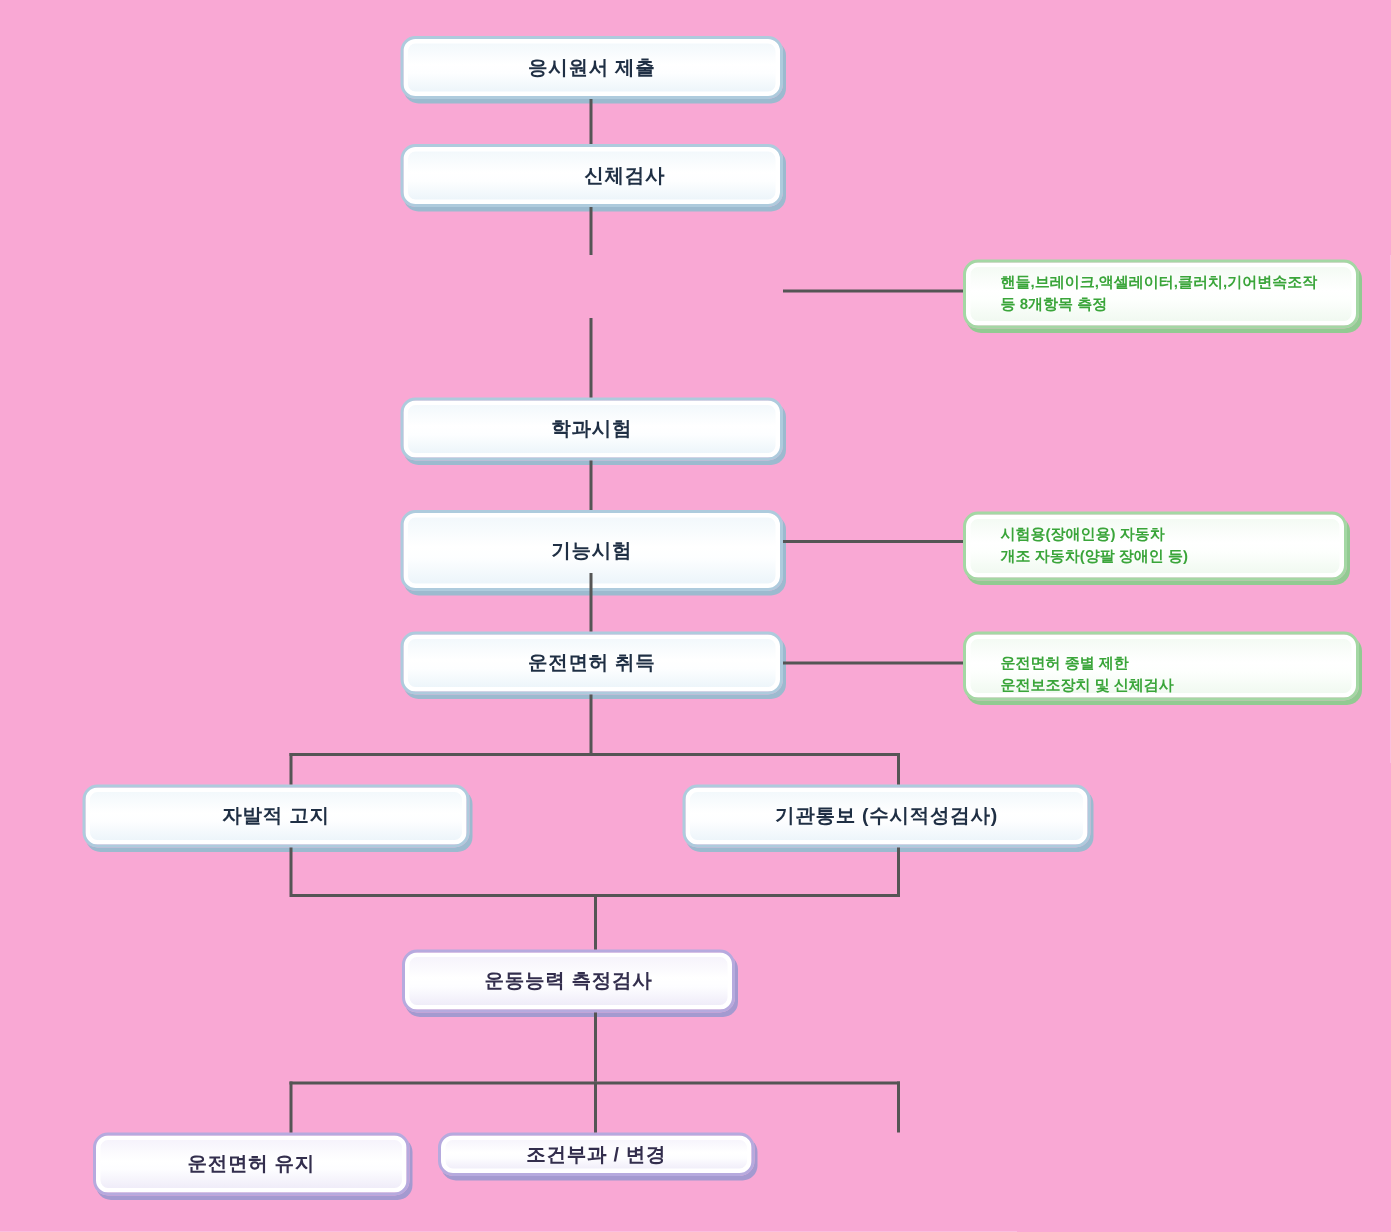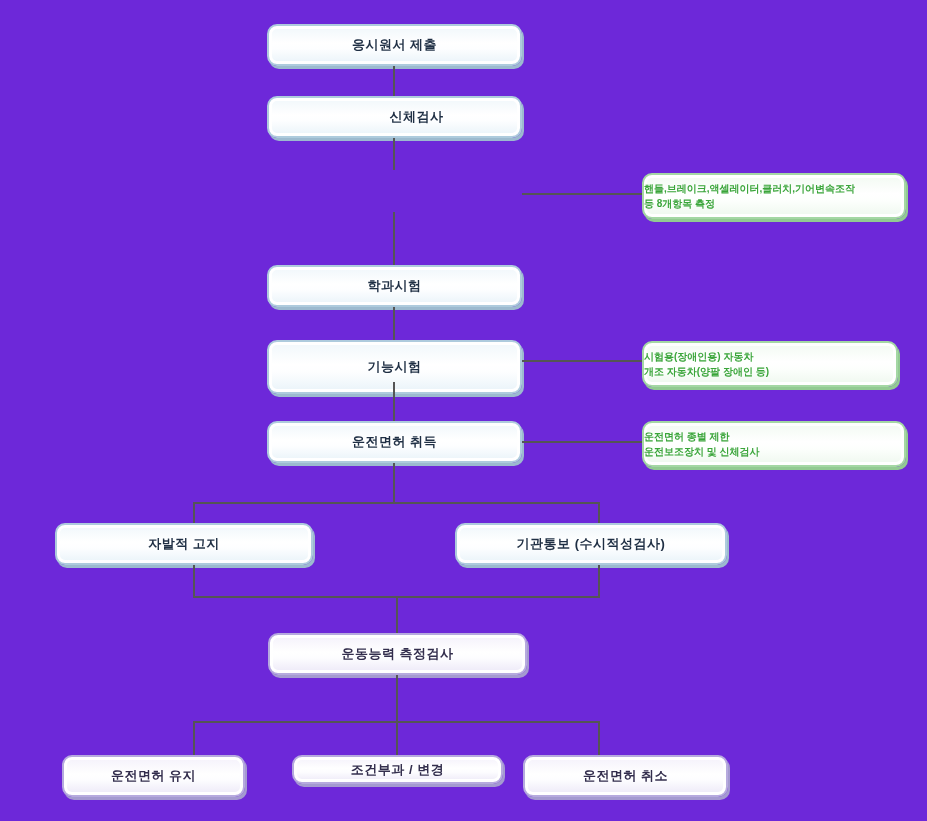--- a/index.html
+++ b/index.html
@@ -3,21 +3,21 @@
 <meta charset="utf-8">
 <style>
   html,body{margin:0;padding:0;}
   body{
     font-family:"Liberation Sans","DejaVu Sans",sans-serif;
     background:#ffffff;
   }
   .canvas{
     position:relative;
     width:927px;height:821px;
-    background:#6d28d9;
+    background:#f9a8d4;
     overflow:hidden;
   }
   .box{
     position:absolute;
     box-sizing:border-box;
     border-radius:10px;
     display:flex;align-items:center;justify-content:center;
     font-weight:bold;
     font-size:13px;
     letter-spacing:0.5px;
@@ -37,21 +37,21 @@
   }
   .box.green{
     border:2px solid #a4d7a4;
     background:linear-gradient(180deg,#f2faf2 0%,#ffffff 45%,#fdfffd 60%,#eef8ee 100%);
     box-shadow:2px 3px 0 #92ca92, inset 0 0 0 3px #ffffff;
     color:#3aa53a;
     font-size:10px;
     line-height:1.5;
     justify-content:flex-start;
     text-align:left;
-    padding-left:0;
+    padding-left:23px;
     padding-right:6px;
     letter-spacing:0;
   }
   .box.green span{display:block;white-space:nowrap;}
   .vline{position:absolute;width:2px;background:#555555;}
   .hline{position:absolute;height:2px;background:#555555;}
 </style>
 </head>
 <body>
 
@@ -75,38 +75,37 @@
     </span>
   </div>
 
   <div class="box green" style="left:642px;top:341px;width:256px;height:46px;">
     <span>
       <span>시험용(장애인용) 자동차</span>
       <span>개조 자동차(양팔 장애인 등)</span>
     </span>
   </div>
 
-  <div class="box green" style="left:642px;top:421px;width:264px;height:46px;">
+  <div class="box green" style="left:642px;top:421px;width:264px;height:46px;align-items:flex-end;">
     <span>
       <span>운전면허 종별 제한</span>
       <span>운전보조장치 및 신체검사</span>
     </span>
   </div>
 
   <div class="box blue" style="left:455px;top:523px;width:272px;height:42px;">기관통보 (수시적성검사)</div>
 
   <div class="box blue" style="left:55px;top:523px;width:258px;height:42px;">자발적 고지</div>
 
-  <div class="box purple" style="left:268px;top:633px;width:259px;height:42px;">운동능력 측정검사</div>
+  <div class="box purple" style="left:268px;top:633px;width:222px;height:42px;">운동능력 측정검사</div>
 
-  <div class="box purple" style="left:62px;top:755px;width:183px;height:42px;">운전면허 유지</div>
+  <div class="box purple" style="left:62px;top:755px;width:211px;height:42px;">운전면허 유지</div>
 
   <div class="box purple" style="left:292px;top:755px;width:211px;height:29px;">조건부과 / 변경</div>
 
-  <div class="box purple" style="left:523px;top:755px;width:205px;height:42px;">운전면허 취소</div>
 
   <div class="vline" style="left:393px;top:66px;height:30px;"></div>
   <div class="vline" style="left:393px;top:138px;height:32px;"></div>
   <div class="vline" style="left:393px;top:212px;height:53px;"></div>
   <div class="vline" style="left:393px;top:307px;height:33px;"></div>
   <div class="vline" style="left:393px;top:382px;height:39px;"></div>
   <div class="vline" style="left:393px;top:463px;height:39px;"></div>
 
   <div class="hline" style="left:522px;top:193px;width:120px;"></div>
   <div class="hline" style="left:522px;top:360px;width:120px;"></div>

